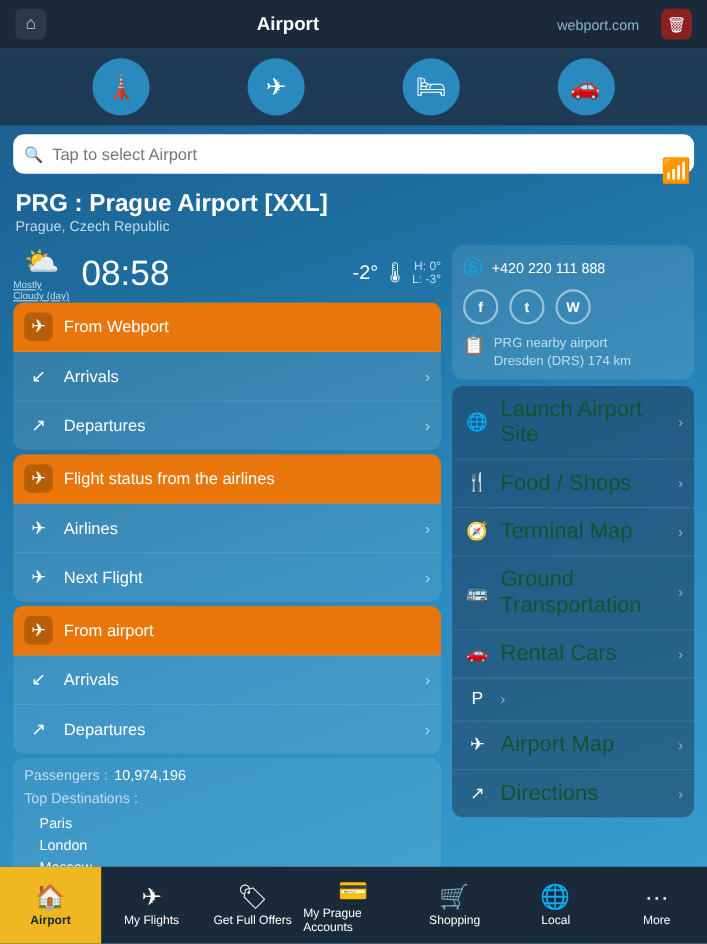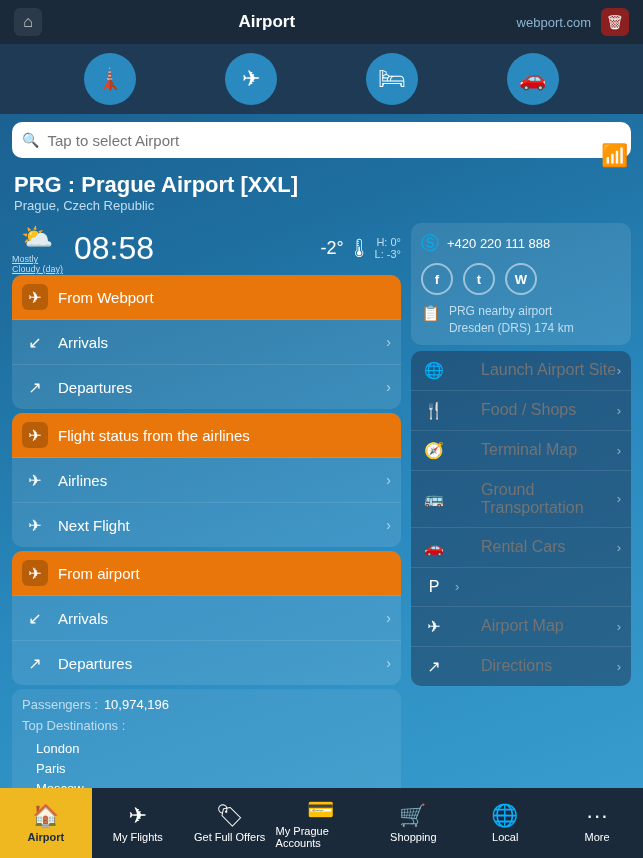--- a/index.html
+++ b/index.html
@@ -27,21 +27,21 @@
       border-radius: 6px;
       display: flex; align-items: center; justify-content: center;
       color: #ccc; font-size: 16px;
     }
     .top-bar .title {
       color: #fff;
       font-size: 17px;
       font-weight: 600;
     }
     .top-bar .right-area {
-      display: flex; align-items: center; gap: 10px; margin-left: 25px;
+      display: flex; align-items: center; gap: 20px; margin-left: 25px;
     }
     .top-bar .webport-link {
       color: #8ab4d0;
       font-size: 13px;
     }
     .top-bar .trash-icon {
       width: 28px; height: 28px;
       background: #8b2020;
       border-radius: 6px;
       display: flex; align-items: center; justify-content: center;
@@ -239,21 +239,21 @@
       border-bottom: 1px solid rgba(255,255,255,0.1);
       cursor: pointer;
     }
     .right-menu-item:last-child { border-bottom: none; }
     .right-menu-item .rm-icon {
       width: 26px; margin-right: 8px;
       color: #fff; font-size: 16px;
       text-align: center; flex-shrink: 0;
     }
     .right-menu-item .rm-label {
-      color: #737373; font-size: 16px; flex: 1; margin-left: 26px;
+      color: #14532d; font-size: 20px; flex: 1;
     }
     .right-menu-item .rm-chevron {
       color: rgba(255,255,255,0.5); font-size: 13px;
     }
 
     
     .tab-bar {
       position: absolute;
       bottom: 0; left: 0; right: 0;
       height: 70px;
@@ -391,22 +391,22 @@
       </div>
     </div>
 
     <div class="extra-info">
       <div class="passengers-row">
         <span class="passengers-label">Passengers :</span>
         <span>10,974,196</span>
       </div>
       <div class="top-dest-label">Top  Destinations :</div>
       <ul class="dest-list" id="dest-list">
+          <li>Paris</li>
           <li>London</li>
-          <li>Paris</li>
           <li>Moscow</li>
           <li>Amsterdam</li>
           <li>Madrid</li>
           <li>Rome</li>
         </ul>
     </div>
   </div>
 
   <div class="right-panel">
 

